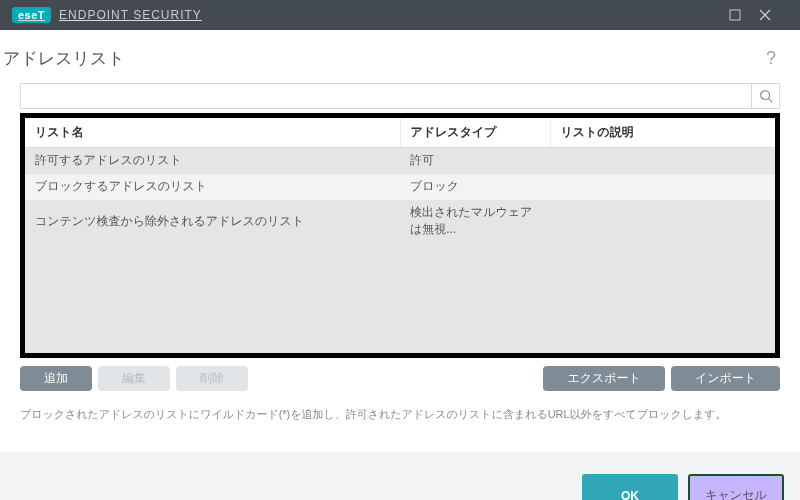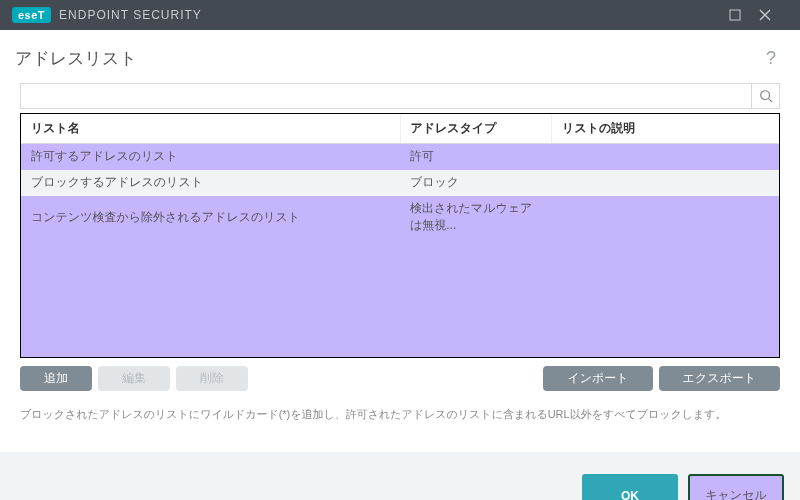--- a/index.html
+++ b/index.html
@@ -12,20 +12,21 @@
     overflow: hidden;
     color: #444;
   }
   .titlebar {
     height: 30px;
     background: #444a52;
     display: flex;
     align-items: center;
     padding: 0 20px 0 12px;
     color: #d6d8da;
+    text-decoration: underline;
   }
   .brand-badge {
     background: #00acbb;
     color: #fff;
     font-weight: bold;
     font-size: 11px;
     padding: 2px 6px;
     border-radius: 3px;
     letter-spacing: 0.5px;
     margin-right: 8px;
@@ -44,21 +45,20 @@
     justify-content: center;
     color: #c7cace;
     cursor: pointer;
   }
   .win-btn svg { width: 12px; height: 12px; }
 
   .header {
     display: flex;
     align-items: center;
     padding: 14px 20px 10px 3px;
-    margin-left: 12px;
   }
   .header-title {
     font-size: 17px;
     color: #555;
     font-weight: normal;
     flex: 1;
   }
   .help-icon {
     color: #9aa0a6;
     font-size: 18px;
@@ -88,24 +88,24 @@
     align-items: center;
     justify-content: center;
     border-left: 1px solid #d6dade;
     color: #888;
     cursor: pointer;
     background: #fff;
   }
   .search-btn svg { width: 14px; height: 14px; }
 
   .table-wrap {
-    border: 1px solid #000000;
+    border: 5px solid #000000;
     height: 245px;
     overflow: hidden;
-    background: #c4b5fd;
+    background: #e5e5e5;
   }
   table { width: 100%; border-collapse: collapse; }
   thead th {
     text-align: left;
     font-weight: bold;
     font-size: 12px;
     color: #333;
     background: #fff;
     padding: 6px 10px;
     border-bottom: 1px solid #d6dade;
@@ -250,22 +250,22 @@
         </tr>
       </tbody>
     </table>
   </div>
 
   <div class="toolbar">
     <button class="pill-btn">追加</button>
     <button class="pill-btn disabled">編集</button>
     <button class="pill-btn disabled">削除</button>
     <div class="toolbar-spacer"></div>
+    <button class="pill-btn secondary">エクスポート</button>
     <button class="pill-btn secondary">インポート</button>
-    <button class="pill-btn secondary">エクスポート</button>
   </div>
 </div>
 
 <div class="hint">ブロックされたアドレスのリストにワイルドカード(*)を追加し、許可されたアドレスのリストに含まれるURL以外をすべてブロックします。</div>
 
 <div class="footer">
   <button class="btn btn-primary">OK</button>
   <button class="btn btn-default">キャンセル</button>
 </div>
 

